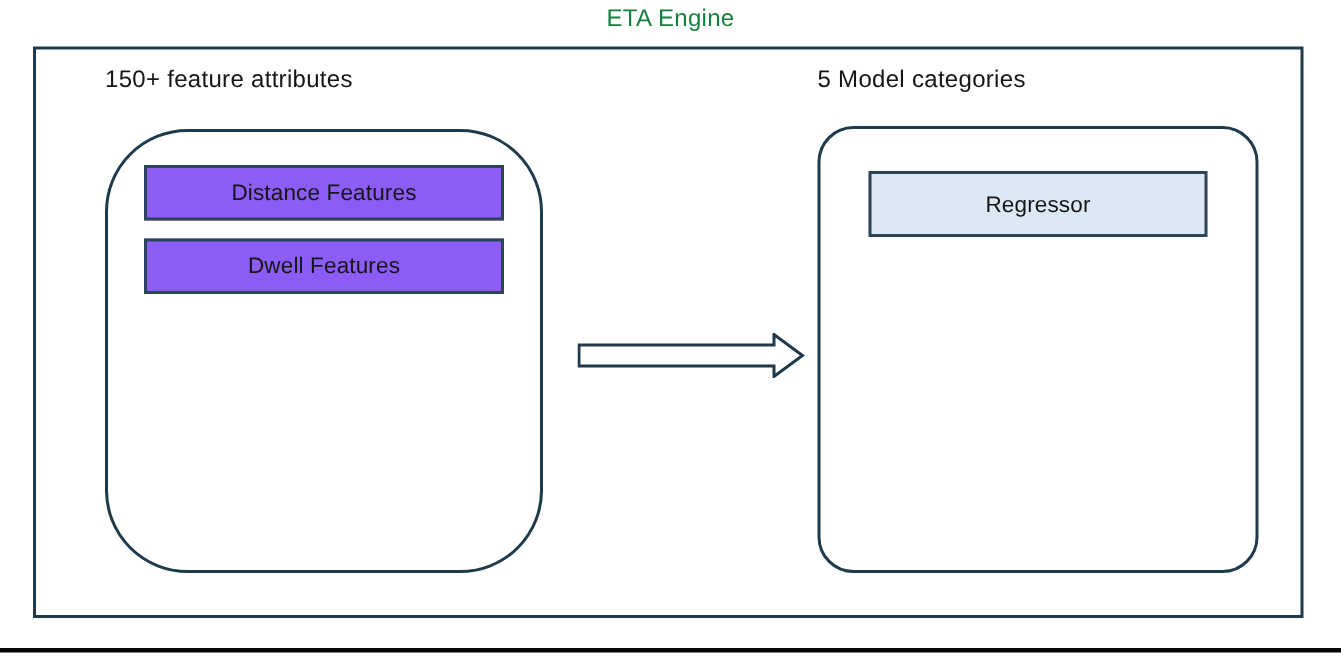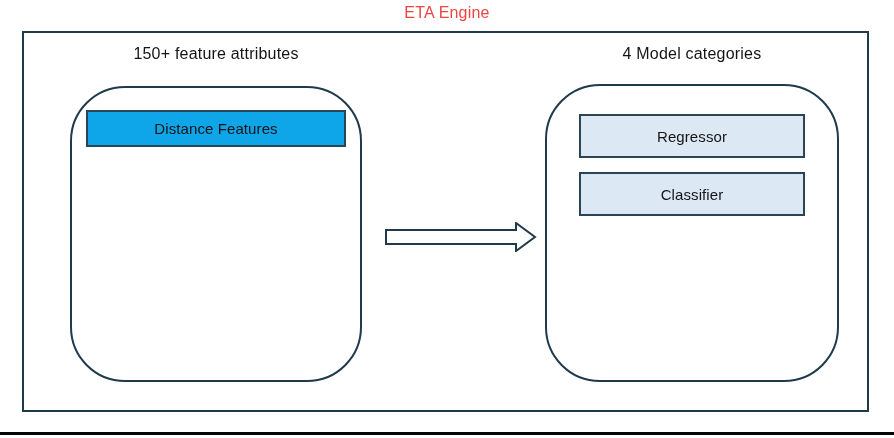--- a/index.html
+++ b/index.html
@@ -15,39 +15,39 @@
     background: #ffffff;
     overflow: hidden;
   }
   .diagram-title {
     position: absolute;
     top: 4px;
     left: 0;
     width: 894px;
     text-align: center;
     font-size: 16px;
-    color: #ef4444;
+    color: #15803d;
     letter-spacing: 0.2px;
   }
   .outer {
     position: absolute;
     left: 22px;
     top: 31px;
     width: 847px;
     height: 381px;
     box-sizing: border-box;
     border: 2px solid #1f3a4b;
     background: #ffffff;
   }
   .panel-label {
     position: absolute;
     top: 11px;
     height: 20px;
     line-height: 20px;
-    text-align: center;
+    text-align: left;
     font-size: 16px;
     color: #151515;
     letter-spacing: 0.2px;
   }
   .panel-label.left  { left: 46px;  width: 292px; }
   .panel-label.right { left: 521px; width: 294px; }
   .rounded {
     position: absolute;
     box-sizing: border-box;
     border: 2px solid #1f3a4b;
@@ -65,36 +65,37 @@
     padding-top: 22px;
     gap: 12px;
   }
   .rounded.model-group {
     left: 521px;
     top: 51px;
     width: 294px;
     height: 298px;
     padding-top: 28px;
     gap: 14px;
+    border-radius: 24px;
   }
   .fbox, .mbox {
     box-sizing: border-box;
     border: 2px solid #2b4456;
     display: flex;
     align-items: center;
     justify-content: center;
     font-size: 15px;
     color: #151515;
     letter-spacing: 0.1px;
     flex: 0 0 auto;
   }
   .fbox {
-    width: 260px;
+    width: 240px;
     height: 37px;
-    background: #0ea5e9;
+    background: #8b5cf6;
   }
   .mbox {
     width: 226px;
     height: 44px;
     background: #dce8f4;
   }
   .arrow-icon {
     position: absolute;
     left: 361px;
     top: 189px;
@@ -114,32 +115,32 @@
 <body>
 
 <div class="page">
 
   <div class="diagram-title">ETA Engine</div>
 
   <div class="outer">
 
     <div class="panel-label left">150+ feature attributes</div>
 
-    <div class="panel-label right">4 Model categories</div>
+    <div class="panel-label right">5 Model categories</div>
 
     <div class="rounded feature-group">
       <div class="fbox">Distance Features</div>
+      <div class="fbox">Dwell Features</div>
     </div>
 
     <svg class="arrow-icon" viewBox="0 0 152 30" xmlns="http://www.w3.org/2000/svg">
       <polygon points="1,8 131,8 131,1 150,15 131,29 131,22 1,22" fill="#ffffff" stroke="#1f3a4b" stroke-width="2" stroke-linejoin="miter"></polygon>
     </svg>
 
     <div class="rounded model-group">
       <div class="mbox">Regressor</div>
-      <div class="mbox">Classifier</div>
     </div>
 
   </div>
 
   <div class="bottom-line"></div>
 
 </div>
 
 </body></html>

